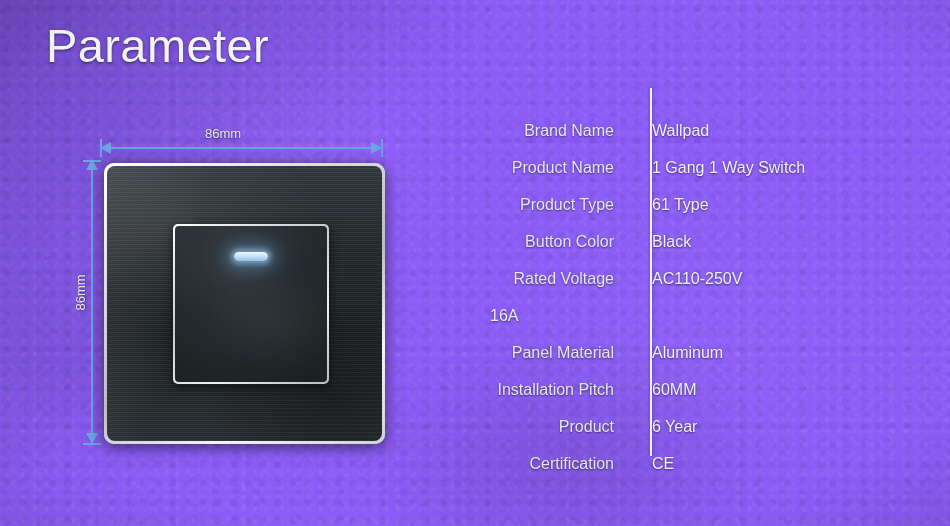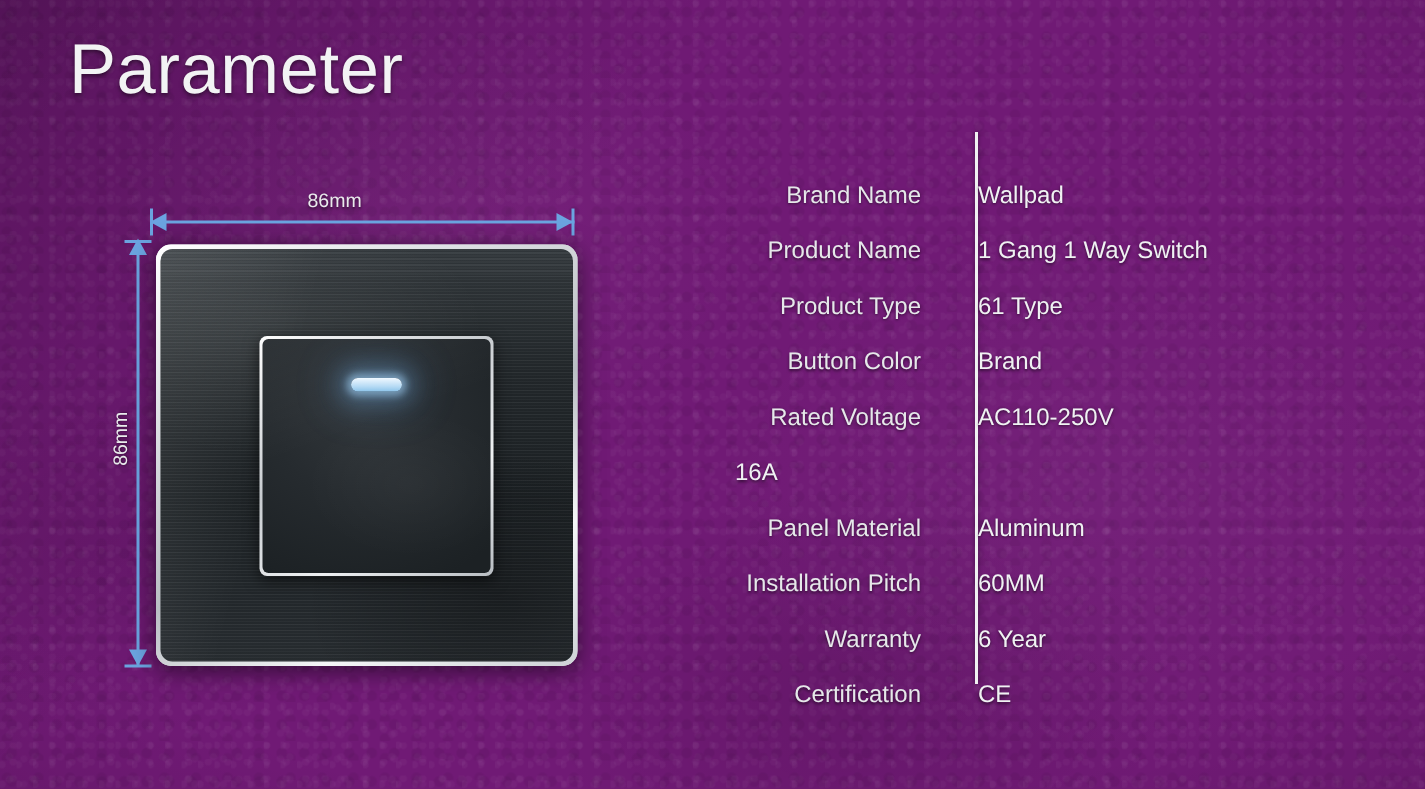--- a/index.html
+++ b/index.html
@@ -8,21 +8,21 @@
     width:950px; height:526px;
     font-family:"Liberation Sans", sans-serif;
     overflow:hidden;
     background:#2f3234;
   }
 
   
   #stage {
     position:relative;
     width:950px; height:526px;
-    background-color:#701a75;
+    background-color:#8b5cf6;
     overflow:hidden;
   }
   .bg-noise {
     position:absolute; inset:0;
     background-image:
       radial-gradient(circle at 12% 22%, rgba(255,255,255,.045) 0 2px, transparent 3px),
       radial-gradient(circle at 37% 64%, rgba(255,255,255,.035) 0 2px, transparent 3px),
       radial-gradient(circle at 68% 18%, rgba(255,255,255,.04) 0 2px, transparent 3px),
       radial-gradient(circle at 84% 76%, rgba(255,255,255,.03) 0 2px, transparent 3px),
       radial-gradient(circle at 52% 42%, rgba(0,0,0,.06) 0 3px, transparent 4px),
@@ -282,39 +282,39 @@
     <div class="spec-row">
       <div class="spec-label">Product Name</div>
       <div class="spec-value">1 Gang 1 Way Switch</div>
     </div>
     <div class="spec-row">
       <div class="spec-label">Product Type</div>
       <div class="spec-value">61 Type</div>
     </div>
     <div class="spec-row">
       <div class="spec-label">Button Color</div>
-      <div class="spec-value">Brand</div>
+      <div class="spec-value">Black</div>
     </div>
     <div class="spec-row">
       <div class="spec-label">Rated Voltage</div>
       <div class="spec-value">AC110-250V</div>
     </div>
     <div class="spec-row">
       <div class="spec-value">16A</div>
     </div>
     <div class="spec-row">
       <div class="spec-label">Panel Material</div>
       <div class="spec-value">Aluminum</div>
     </div>
     <div class="spec-row">
       <div class="spec-label">Installation Pitch</div>
       <div class="spec-value">60MM</div>
     </div>
     <div class="spec-row">
-      <div class="spec-label">Warranty</div>
+      <div class="spec-label">Product</div>
       <div class="spec-value">6 Year</div>
     </div>
     <div class="spec-row">
       <div class="spec-label">Certification</div>
       <div class="spec-value">CE</div>
     </div>
 
   </div>
 </div>
 

